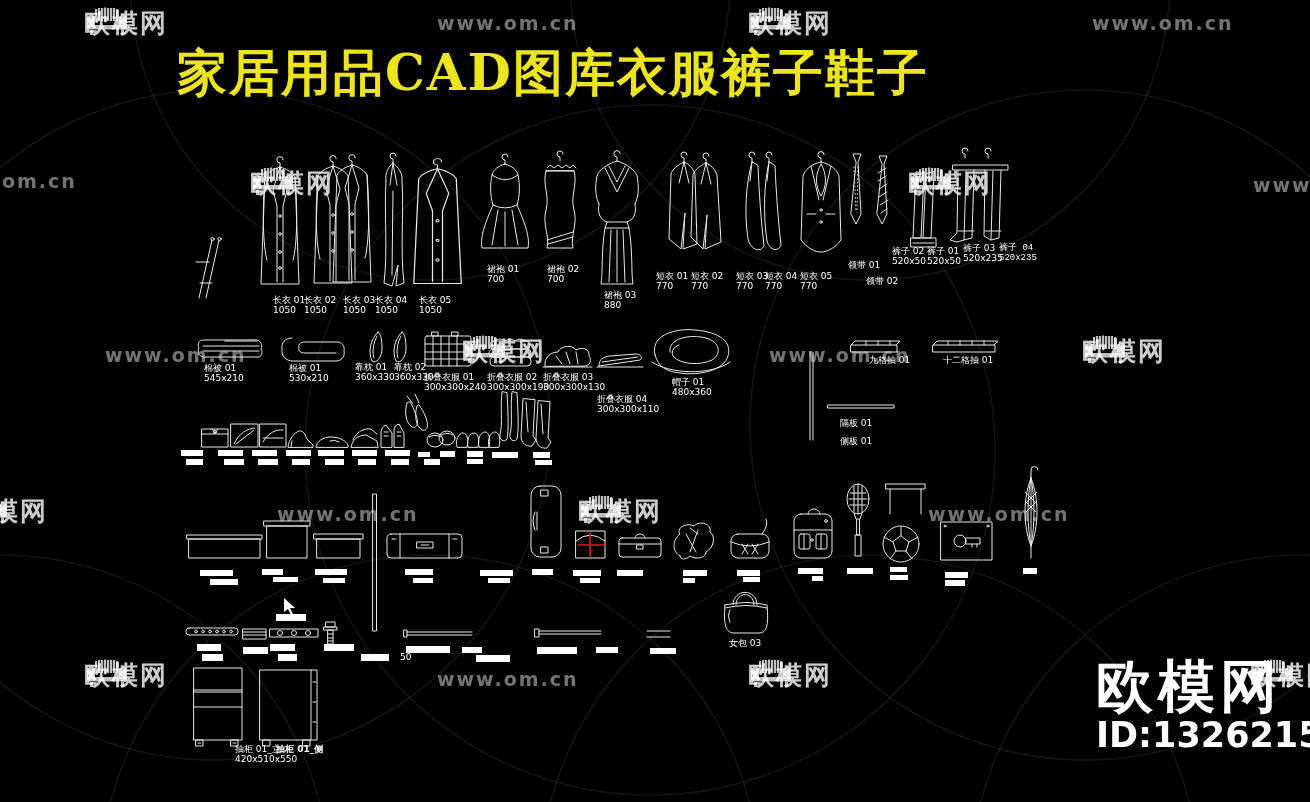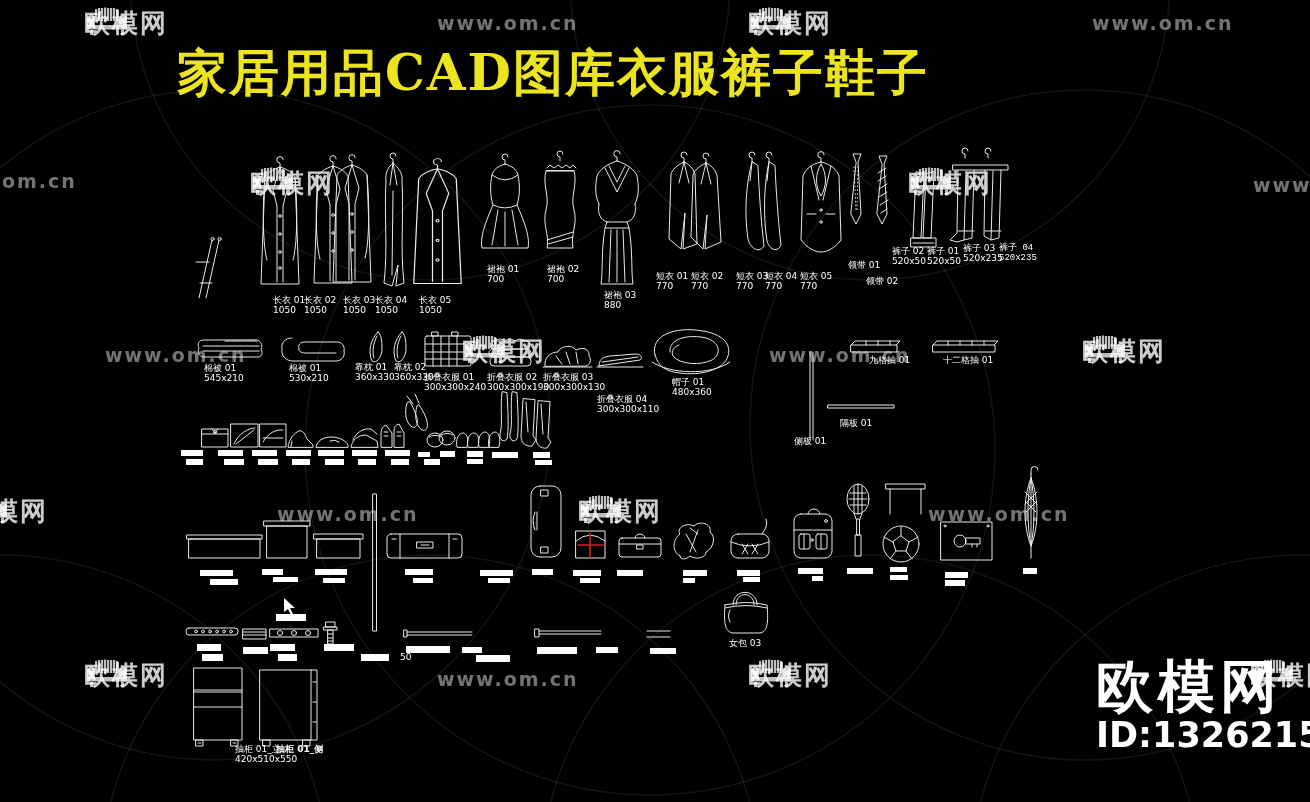--- a/index.html
+++ b/index.html
@@ -641,21 +641,21 @@
       <div class="cad-label" style="left: 347px; top: 362px; margin-left: 8px;">靠枕 01<span class="sz">360x330</span></div>
       <div class="cad-label" style="left: 394px; top: 362px;">靠枕 02<span class="sz">360x330</span></div>
       <div class="cad-label" style="left: 424px; top: 372px;">折叠衣服 01<span class="sz">300x300x240</span></div>
       <div class="cad-label" style="left: 487px; top: 372px;">折叠衣服 02<span class="sz">300x300x190</span></div>
       <div class="cad-label" style="left: 543px; top: 372px;">折叠衣服 03<span class="sz">300x300x130</span></div>
       <div class="cad-label" style="left: 597px; top: 372px; margin-top: 22px;">折叠衣服 04<span class="sz">300x300x110</span></div>
       <div class="cad-label" style="left: 672px; top: 377px;">帽子 01<span class="sz">480x360</span></div>
       <div class="cad-label" style="left: 869px; top: 355px;">九格抽 01</div>
       <div class="cad-label" style="left: 943px; top: 355px;">十二格抽 01</div>
       <div class="cad-label" style="left: 840px; top: 418px;">隔板 01</div>
-      <div class="cad-label" style="left: 794px; top: 436px;">侧板 01</div>
+      <div class="cad-label" style="left: 840px; top: 436px;">侧板 01</div>
       <div class="cad-label" style="left: 729px; top: 638px;">女包 03</div>
       <div class="cad-label" style="left: 400px; top: 652px;">50</div>
       <div class="cad-label" style="left: 187px; top: 744px; margin-left: 48px;">抽柜 01_立<span class="sz">420x510x550</span></div>
       <div class="cad-label" style="left: 276px; top: 744px; font-weight: bold;">抽柜 01_侧</div>
     </div>
 
   <div class="title">家居用品CAD图库衣服裤子鞋子</div>
 
   <div class="brand">
     <div class="logo">欧模网</div>

